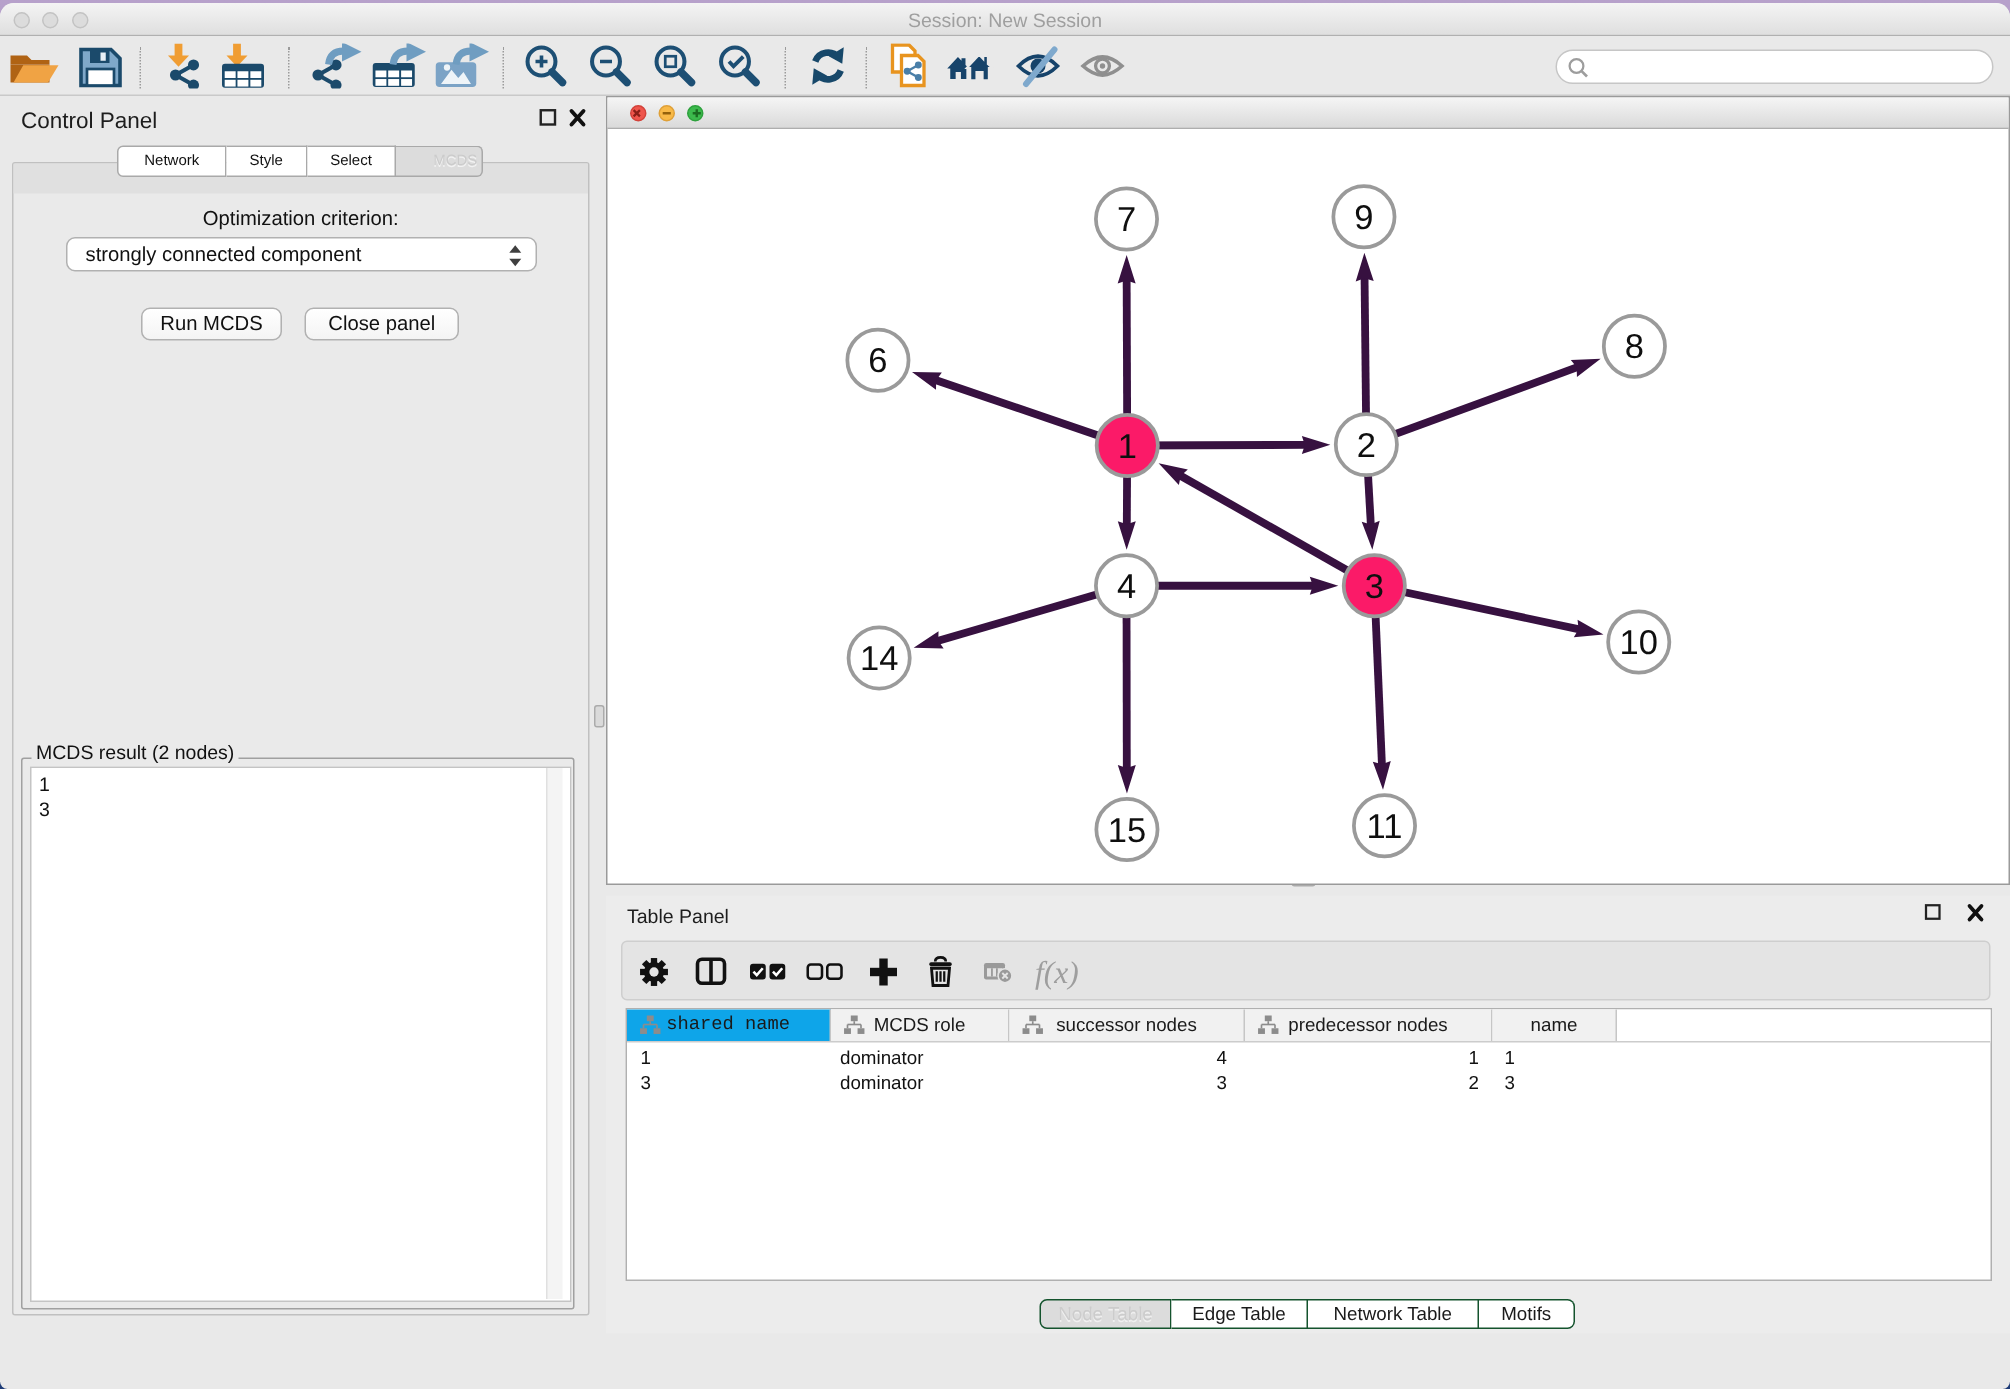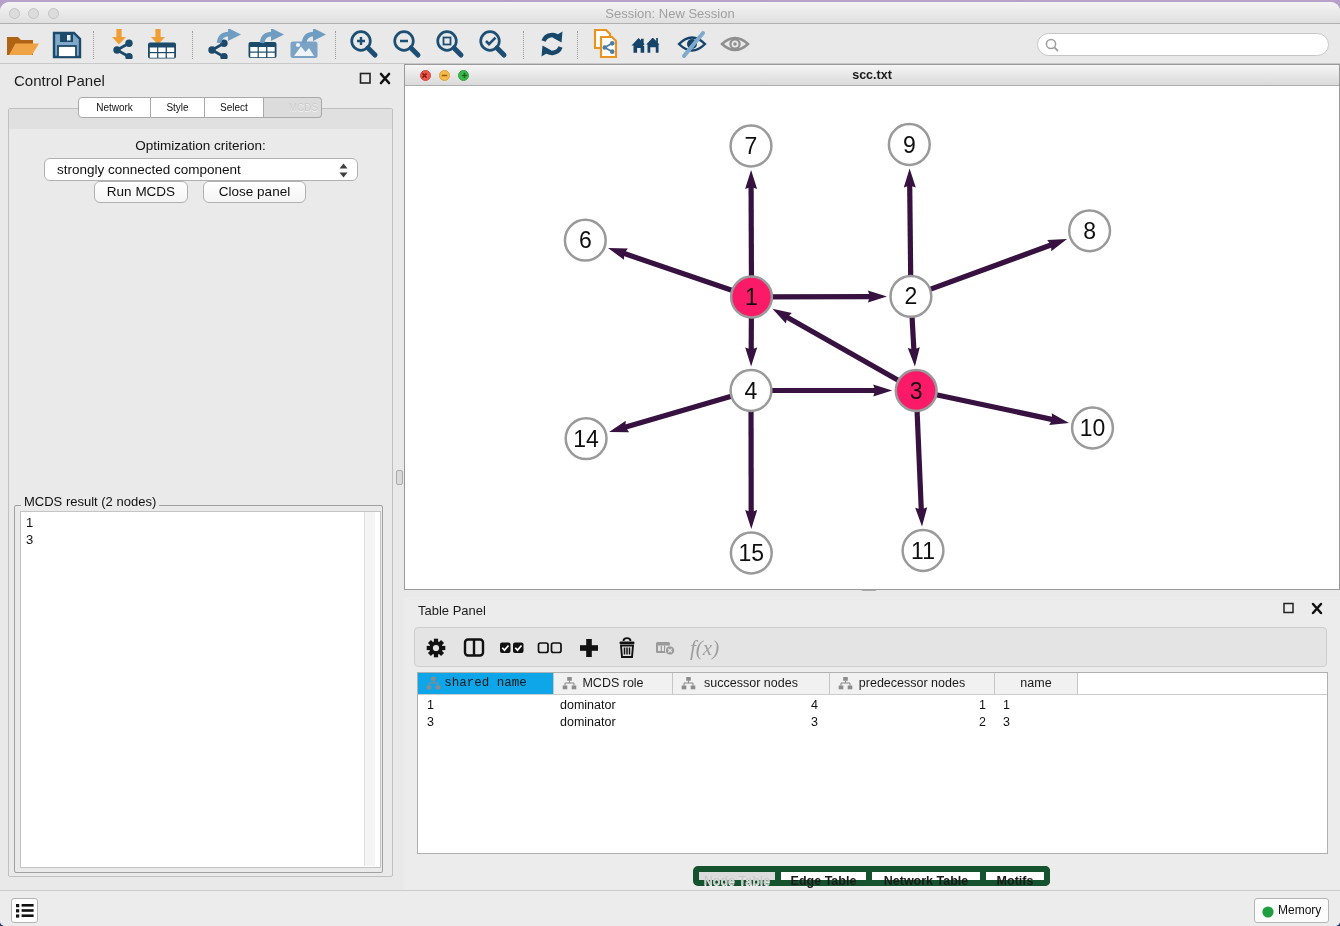--- a/index.html
+++ b/index.html
@@ -31,21 +31,21 @@
   #cp-box{position:absolute;left:8px;top:44px;width:385px;height:769px;
       border:1px solid #c0c0c0;background:#eaeaea;box-sizing:border-box;border-radius:2px;}
   #cp-box-top{position:absolute;left:9px;top:45px;width:383px;height:20px;background:#e0e0e0;}
   .tab{position:absolute;top:33px;height:21px;box-sizing:border-box;background:#fff;
       border:1px solid #a9a9a9;font-size:10px;color:#111;text-align:center;line-height:19px;}
   .tabsel{background:#dcdcdc;color:#cbcbcb;text-shadow:0 1px 0 #f2f2f2;}
   #opt-label{position:absolute;left:9px;top:74px;width:383px;text-align:center;font-size:13.5px;color:#111;}
   #opt-select{position:absolute;left:44px;top:94px;width:314px;height:23px;background:#fff;
       border:1px solid #b1b1b1;border-radius:6px;box-sizing:border-box;
       font-size:13.5px;color:#111;line-height:21px;padding-left:12px;}
-  .btn{position:absolute;top:117px;height:22px;background:linear-gradient(#ffffff,#f4f4f4);
+  .btn{position:absolute;top:141px;height:22px;background:linear-gradient(#ffffff,#f4f4f4);
       border:1px solid #b1b1b1;border-radius:6px;box-sizing:border-box;
       font-size:13.5px;color:#111;text-align:center;line-height:20px;}
   #fieldset{position:absolute;left:14px;top:441px;width:369px;height:368px;
       border:1px solid #a0a0a0;box-sizing:border-box;border-radius:2px;}
   #fieldset-legend{position:absolute;left:21px;top:430px;background:#eaeaea;
       padding:0 3px;font-size:13px;color:#111;}
   #mcds-text{position:absolute;left:20px;top:447px;width:361px;height:357px;
       background:#fff;border:1px solid #c4c4c4;box-sizing:border-box;
       font-size:13px;color:#111;line-height:17px;padding:2px 0 0 5px;}
   #mcds-scroll{position:absolute;left:364px;top:448px;width:10px;height:354px;
@@ -64,21 +64,21 @@
   #tp-toolbar{position:absolute;left:10px;top:30px;width:913px;height:40px;
       background:#e4e4e4;border:1px solid #cecece;border-radius:4px;box-sizing:border-box;}
   #tp-table{position:absolute;left:13px;top:75px;width:911px;height:182px;
       background:#fff;border:1px solid #b0b0b0;box-sizing:border-box;}
   #tp-header{position:absolute;left:0;top:0;height:21px;background:#f1f1f1;
       border-bottom:1px solid #cccccc;}
   .hcell{position:absolute;top:0;height:21px;box-sizing:border-box;border-right:1px solid #c6c6c6;
       font-size:12.5px;color:#1a1a1a;text-align:center;line-height:21px;}
   .trow{position:absolute;font-size:12.5px;color:#111;line-height:16.5px;}
   .btab{position:absolute;top:269px;height:20px;box-sizing:border-box;background:#fff;
-      border:6px solid #14532d;font-size:12.5px;font-weight:bold;color:#1a1a1a;
+      border:1px solid #14532d;font-size:12.5px;font-weight:normal;color:#1a1a1a;
       text-align:center;line-height:18px;}
   
   #statusbar{position:absolute;left:0;top:888px;width:1340px;height:36px;
       border-top:1px solid #cccccc;background:#ececec;}
   #mini-btn{position:absolute;left:11px;top:7px;width:27px;height:25px;background:#fdfdfd;
       border:1px solid #b5b5b5;border-radius:3px;box-sizing:border-box;}
   #mem-btn{position:absolute;left:1254px;top:7px;width:75px;height:25px;background:#fcfcfc;
       border:1px solid #b5b5b5;border-radius:3px;box-sizing:border-box;font-size:12px;color:#111;}
 </style>
 </head>
@@ -242,21 +242,20 @@
       <div id="nettitle">
         <div class="mtl" style="left:14.5px;background:#ee554c;border:1px solid #d3423a;"></div>
         <div class="mtl" style="left:33.5px;background:#f8b947;border:1px solid #dfa038;"></div>
         <div class="mtl" style="left:53px;background:#3cb94c;border:1px solid #2da13c;"></div>
         <svg style="position:absolute;left:14px;top:5px;" width="51" height="11">
             <path d="M3.4 3.4 L7.6 7.6 M7.6 3.4 L3.4 7.6" stroke="#8a1f17" stroke-width="1.5"></path>
             <line x1="22.8" y1="5.5" x2="28.2" y2="5.5" stroke="#93610c" stroke-width="1.6"></line>
             <line x1="42.8" y1="5.5" x2="48.2" y2="5.5" stroke="#1b6b21" stroke-width="1.6"></line>
             <line x1="45.5" y1="2.8" x2="45.5" y2="8.2" stroke="#1b6b21" stroke-width="1.6"></line>
           </svg>
-        <div class="t">scc.txt</div>
       </div>
       <svg id="graph" style="position:absolute;left:1px;top:21px;" width="934" height="502">
 <line x1="345.5" y1="211.0" x2="345.1" y2="100.5" stroke="#371140" stroke-width="5.2"></line>
 <path d="M345.1 84.0 L351.1 103.0 L345.1 101.0 L339.1 103.0 Z" fill="#371140"></path>
 <line x1="345.5" y1="211.0" x2="217.6" y2="167.3" stroke="#371140" stroke-width="5.2"></line>
 <path d="M202.0 162.0 L221.9 162.4 L218.1 167.5 L218.0 173.8 Z" fill="#371140"></path>
 <line x1="345.5" y1="211.0" x2="464.4" y2="210.6" stroke="#371140" stroke-width="5.2"></line>
 <path d="M480.9 210.5 L461.9 216.6 L463.9 210.6 L461.9 204.6 Z" fill="#371140"></path>
 <line x1="345.5" y1="211.0" x2="345.2" y2="264.0" stroke="#371140" stroke-width="5.2"></line>
 <path d="M345.1 280.5 L339.2 261.5 L345.2 263.5 L351.2 261.5 Z" fill="#371140"></path>
@@ -402,31 +401,13 @@
         <div class="trow" style="left:412px;top:24px;width:156px;text-align:right;">1<br>2</div>
         <div class="trow" style="left:585px;top:24px;">1<br>3</div>
       </div>
       <div class="btab" style="left:289px;width:88px;border-radius:5px 0 0 5px;background:#dcdcdc;color:#ccc;text-shadow:0 1px 0 #f0f0f0;">Node Table</div>
       <div class="btab" style="left:377px;width:91px;border-left:none;">Edge Table</div>
       <div class="btab" style="left:468px;width:114px;border-left:none;">Network Table</div>
       <div class="btab" style="left:582px;width:64px;border-left:none;border-radius:0 5px 5px 0;">Motifs</div>
 
     </div>
   </div>
-  <div id="statusbar">
-    <div id="mini-btn">
-        <svg style="position:absolute;left:4px;top:4px;" width="18" height="16">
-          <rect x="0" y="1.0" width="3.2" height="3.2" fill="#111"></rect>
-          <rect x="5.6" y="1.0" width="12" height="2.6" fill="#111"></rect>
-          <rect x="0" y="6.2" width="3.2" height="3.2" fill="#111"></rect>
-          <rect x="5.6" y="6.2" width="12" height="2.6" fill="#111"></rect>
-          <rect x="0" y="11.4" width="3.2" height="3.2" fill="#111"></rect>
-          <rect x="5.6" y="11.4" width="12" height="2.6" fill="#111"></rect>
-        </svg>
-      </div>
-    <div id="mem-btn">
-        <svg style="position:absolute;left:7px;top:6.5px;" width="12" height="12">
-          <circle cx="6" cy="6" r="5.6" fill="#1e9e3e"></circle>
-        </svg>
-        <span style="position:absolute;left:23px;top:4px;">Memory</span>
-      </div>
-  </div>
 </div>
 
 </body></html>

